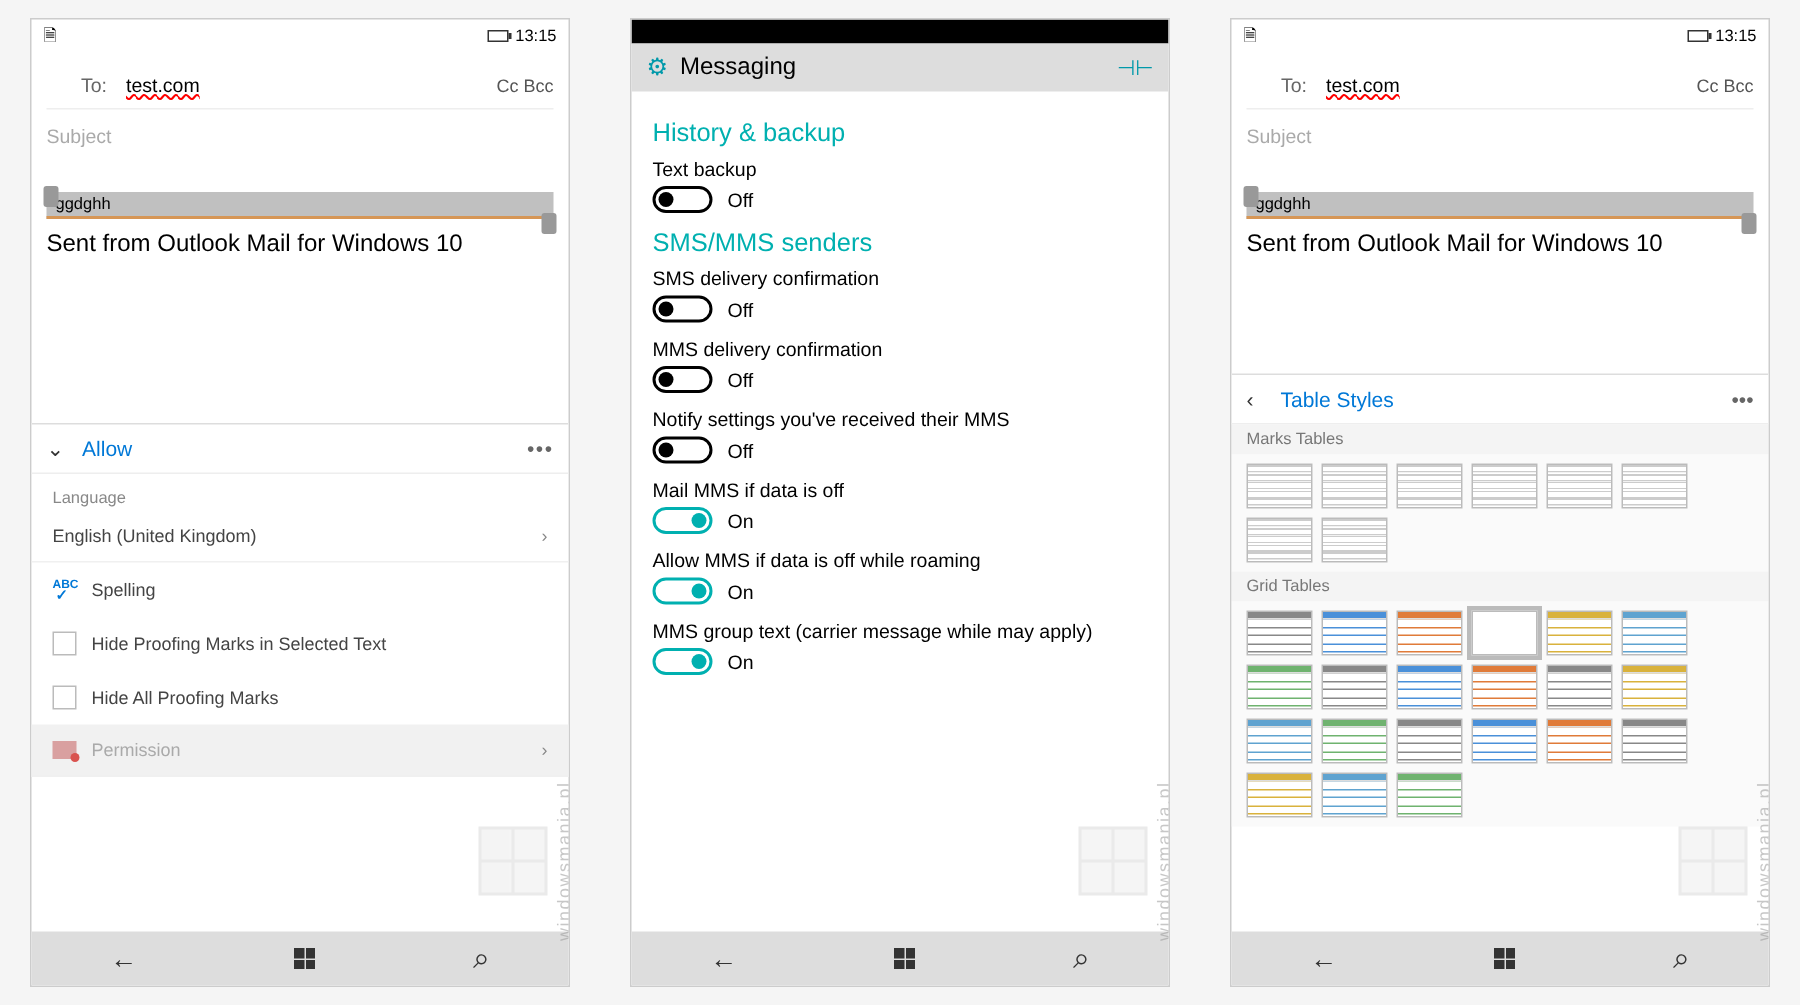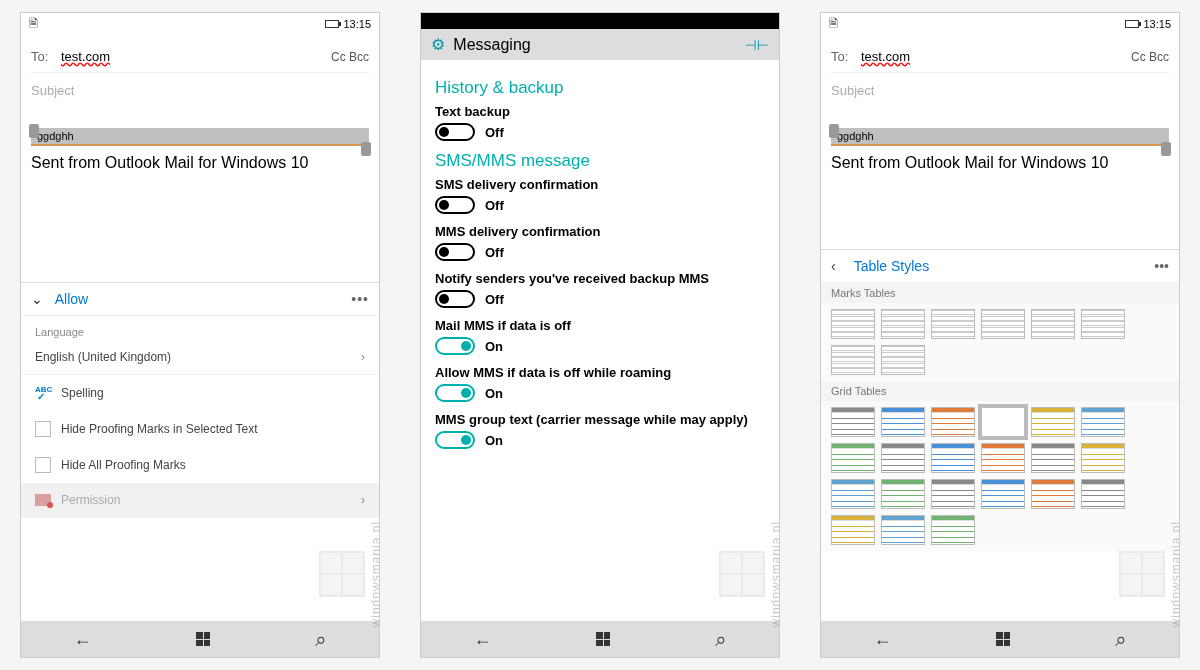--- a/index.html
+++ b/index.html
@@ -2,21 +2,21 @@
 <html><head>
 <meta charset="utf-8">
 <style>
   * { box-sizing: border-box; margin: 0; padding: 0; font-family: "Segoe UI", sans-serif; }
   body { background: #f5f5f5; width: 1200px; height: 670px; display: flex; gap: 40px; padding: 12px 20px; }
   .phone { flex: 1; background: #fff; border: 1px solid #ccc; display: flex; flex-direction: column; position: relative; overflow: hidden; }
   .statusbar { height: 22px; display: flex; justify-content: space-between; align-items: center; padding: 0 8px; font-size: 11px; }
   .statusbar .left, .statusbar .right { display: flex; align-items: center; gap: 4px; }
   .compose { padding: 6px 10px; }
   .row { display: flex; align-items: center; border-bottom: 1px solid #eee; padding: 8px 0; font-size: 13px; }
-  .row .label { color: #666; width: 30px; }
+  .row .label { color: #666; width: 30px; margin-left: 23px; }
   .row .val { flex: 1; color: #000; }
   .row .ccbcc { color: #555; font-size: 12px; }
   .subject { color: #aaa; padding: 10px 0; font-size: 13px; }
   .bodyarea { margin-top: 20px; }
   .sel { background: #c0c0c0; border-bottom: 2px solid #d69656; display: flex; align-items: center; position: relative; height: 18px; font-size: 11px; }
   .handle { width: 10px; height: 14px; background: #999; border-radius: 2px; position: absolute; }
   .handle.l { left: -2px; top: -4px; }
   .handle.r { right: -2px; bottom: -12px; }
   .sig { font-size: 16px; margin-top: 8px; }
   .panel { border-top: 1px solid #ddd; margin-top: auto; background: #fff; }
@@ -34,21 +34,21 @@
   .envicon:after { content:""; position:absolute; right:-2px; bottom:-2px; width:6px; height:6px; background:#d9534f; border-radius:50%; }
   .navbar { height: 36px; background: #ddd; display: flex; justify-content: space-around; align-items: center; margin-top: auto; }
   .navbtn { font-size: 18px; color: #333; }
 
   
   .msg-head { background: #ddd; padding: 6px 10px; display: flex; align-items: center; font-size: 16px; }
   .gear { margin-right: 8px; color: #0099aa; }
   .pin { margin-left: auto; color: #0099aa; font-size: 14px; }
   .msg-body { padding: 10px 14px; flex: 1; overflow: hidden; }
   .section-title { color: #00b0b0; font-size: 17px; font-weight: 400; margin: 8px 0 6px; }
-  .toggle-row { margin-bottom: 10px; font-weight: bold; }
+  .toggle-row { margin-bottom: 10px; }
   .toggle-row .lbl { font-size: 13px; margin-bottom: 4px; }
   .toggle-row .ctrl { display: flex; align-items: center; gap: 10px; font-size: 13px; }
   .toggle { width: 40px; height: 18px; border: 2px solid #000; border-radius: 10px; position: relative; }
   .toggle.off .knob { position: absolute; left: 2px; top: 2px; width: 10px; height: 10px; background: #000; border-radius: 50%; }
   .toggle.on { border-color: #00b0b0; }
   .toggle.on .knob { position: absolute; right: 2px; top: 2px; width: 10px; height: 10px; background: #00b0b0; border-radius: 50%; }
   .topblack { height: 16px; background: #000; }
 
   
   .ts-head { display:flex; align-items:center; padding:8px 10px; border-top:1px solid #ddd; border-bottom:1px solid #eee; background:#fff; font-size:14px; color:#0078d7; }
@@ -173,41 +173,41 @@
     <div id="msg-list">
         <div class="toggle-row">
           <div class="lbl">Text backup</div>
           <div class="ctrl">
             <div class="toggle off">
               <div class="knob"></div>
             </div>
             <span>Off</span>
           </div>
         </div>
-        <div class="section-title">SMS/MMS message</div>
+        <div class="section-title">SMS/MMS senders</div>
         <div class="toggle-row">
           <div class="lbl">SMS delivery confirmation</div>
           <div class="ctrl">
             <div class="toggle off">
               <div class="knob"></div>
             </div>
             <span>Off</span>
           </div>
         </div>
         <div class="toggle-row">
           <div class="lbl">MMS delivery confirmation</div>
           <div class="ctrl">
             <div class="toggle off">
               <div class="knob"></div>
             </div>
             <span>Off</span>
           </div>
         </div>
         <div class="toggle-row">
-          <div class="lbl">Notify senders you've received backup MMS</div>
+          <div class="lbl">Notify settings you've received their MMS</div>
           <div class="ctrl">
             <div class="toggle off">
               <div class="knob"></div>
             </div>
             <span>Off</span>
           </div>
         </div>
         <div class="toggle-row">
           <div class="lbl">Mail MMS if data is off</div>
           <div class="ctrl">

